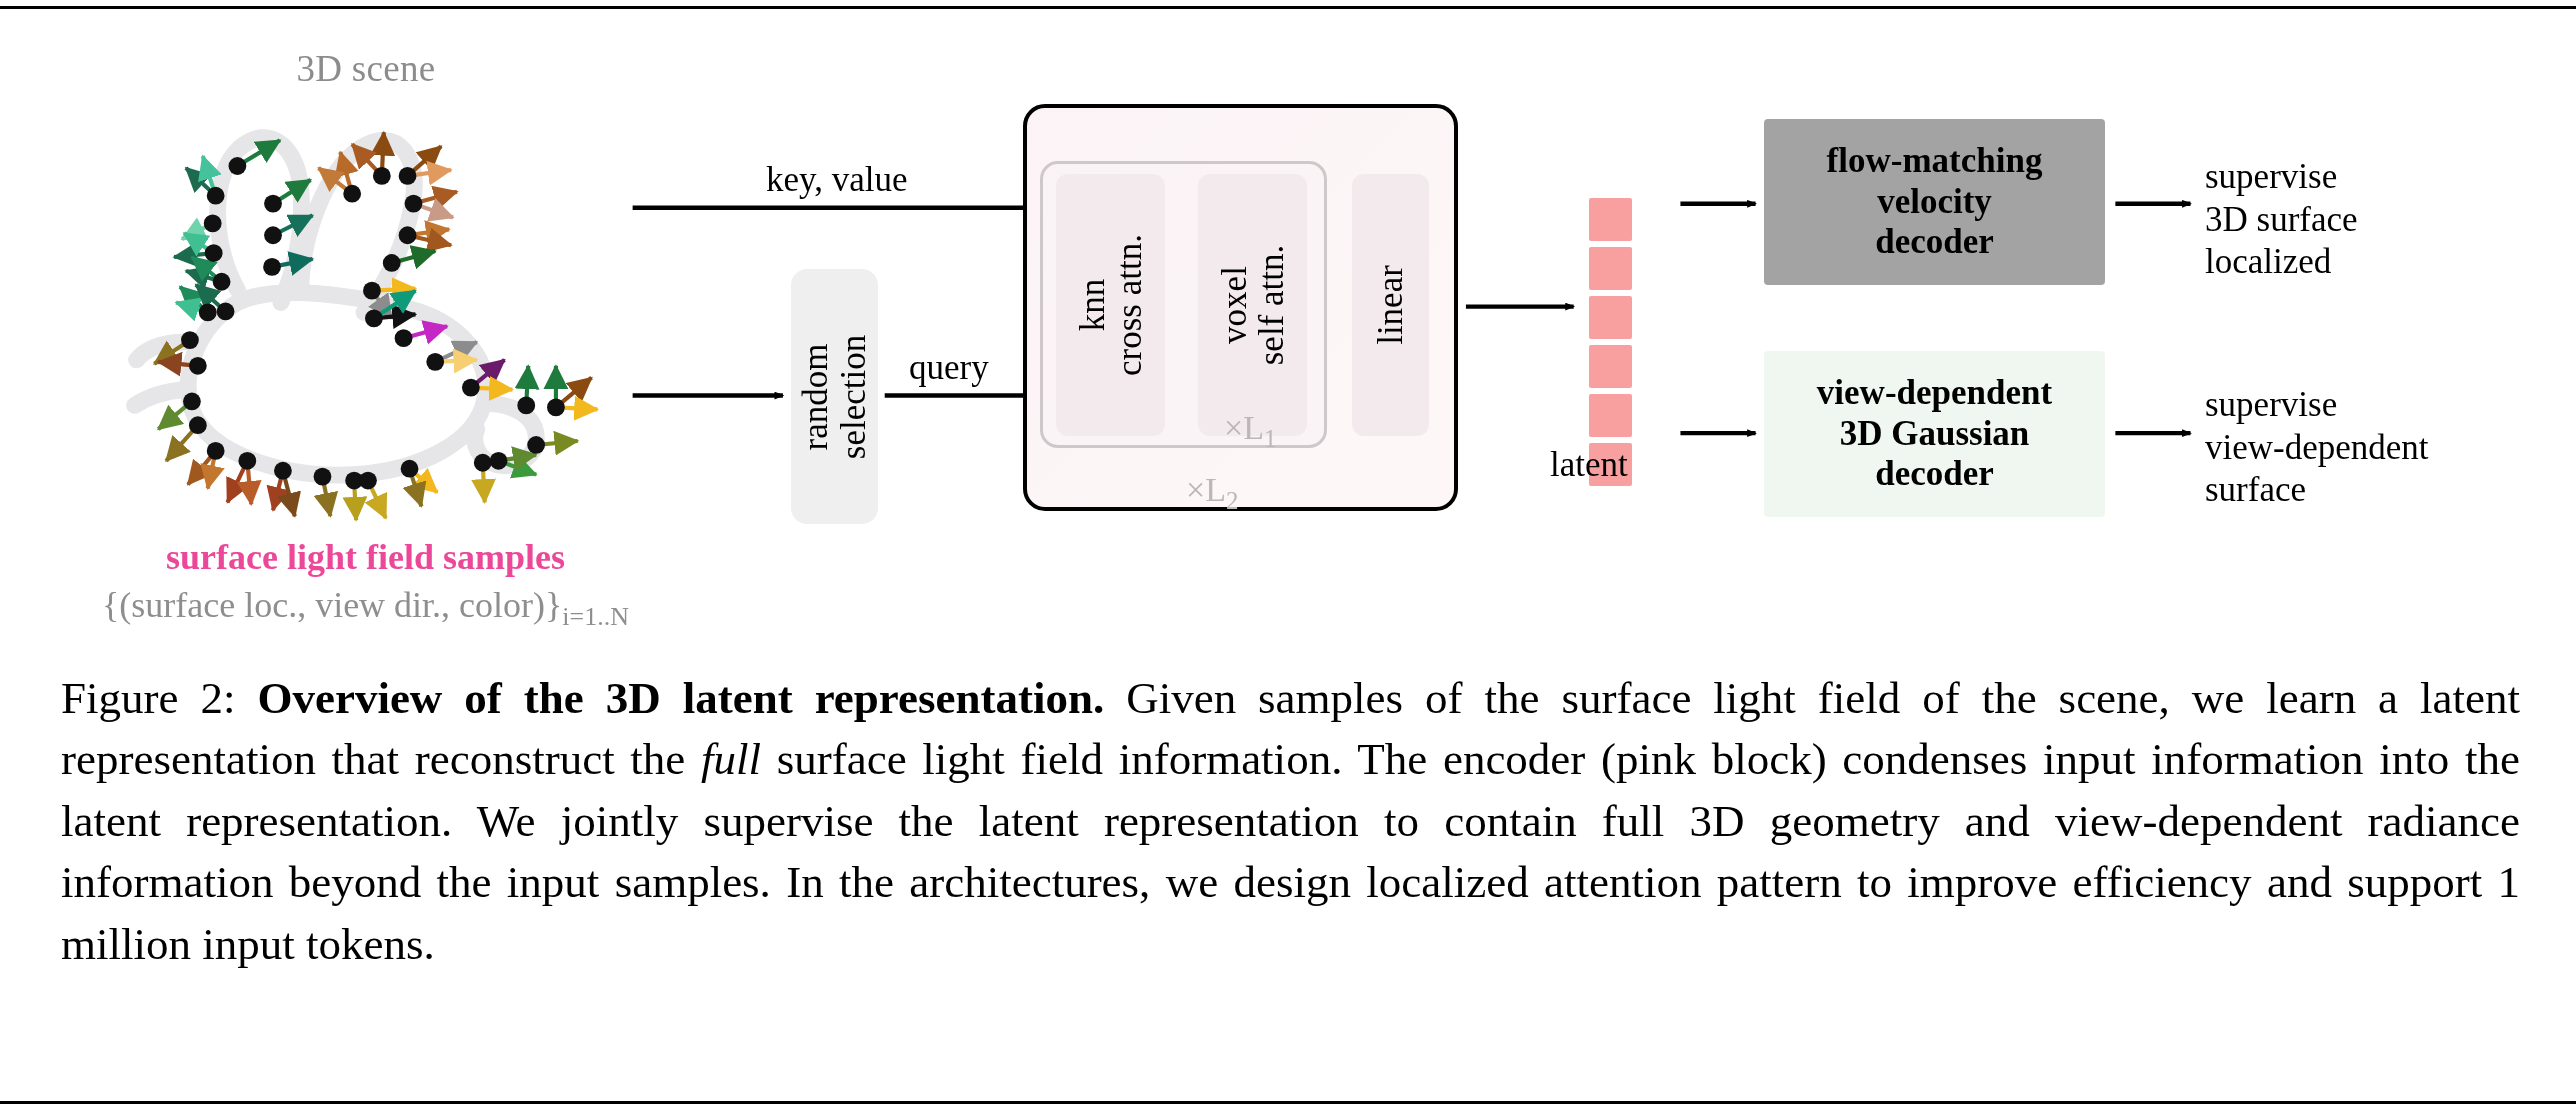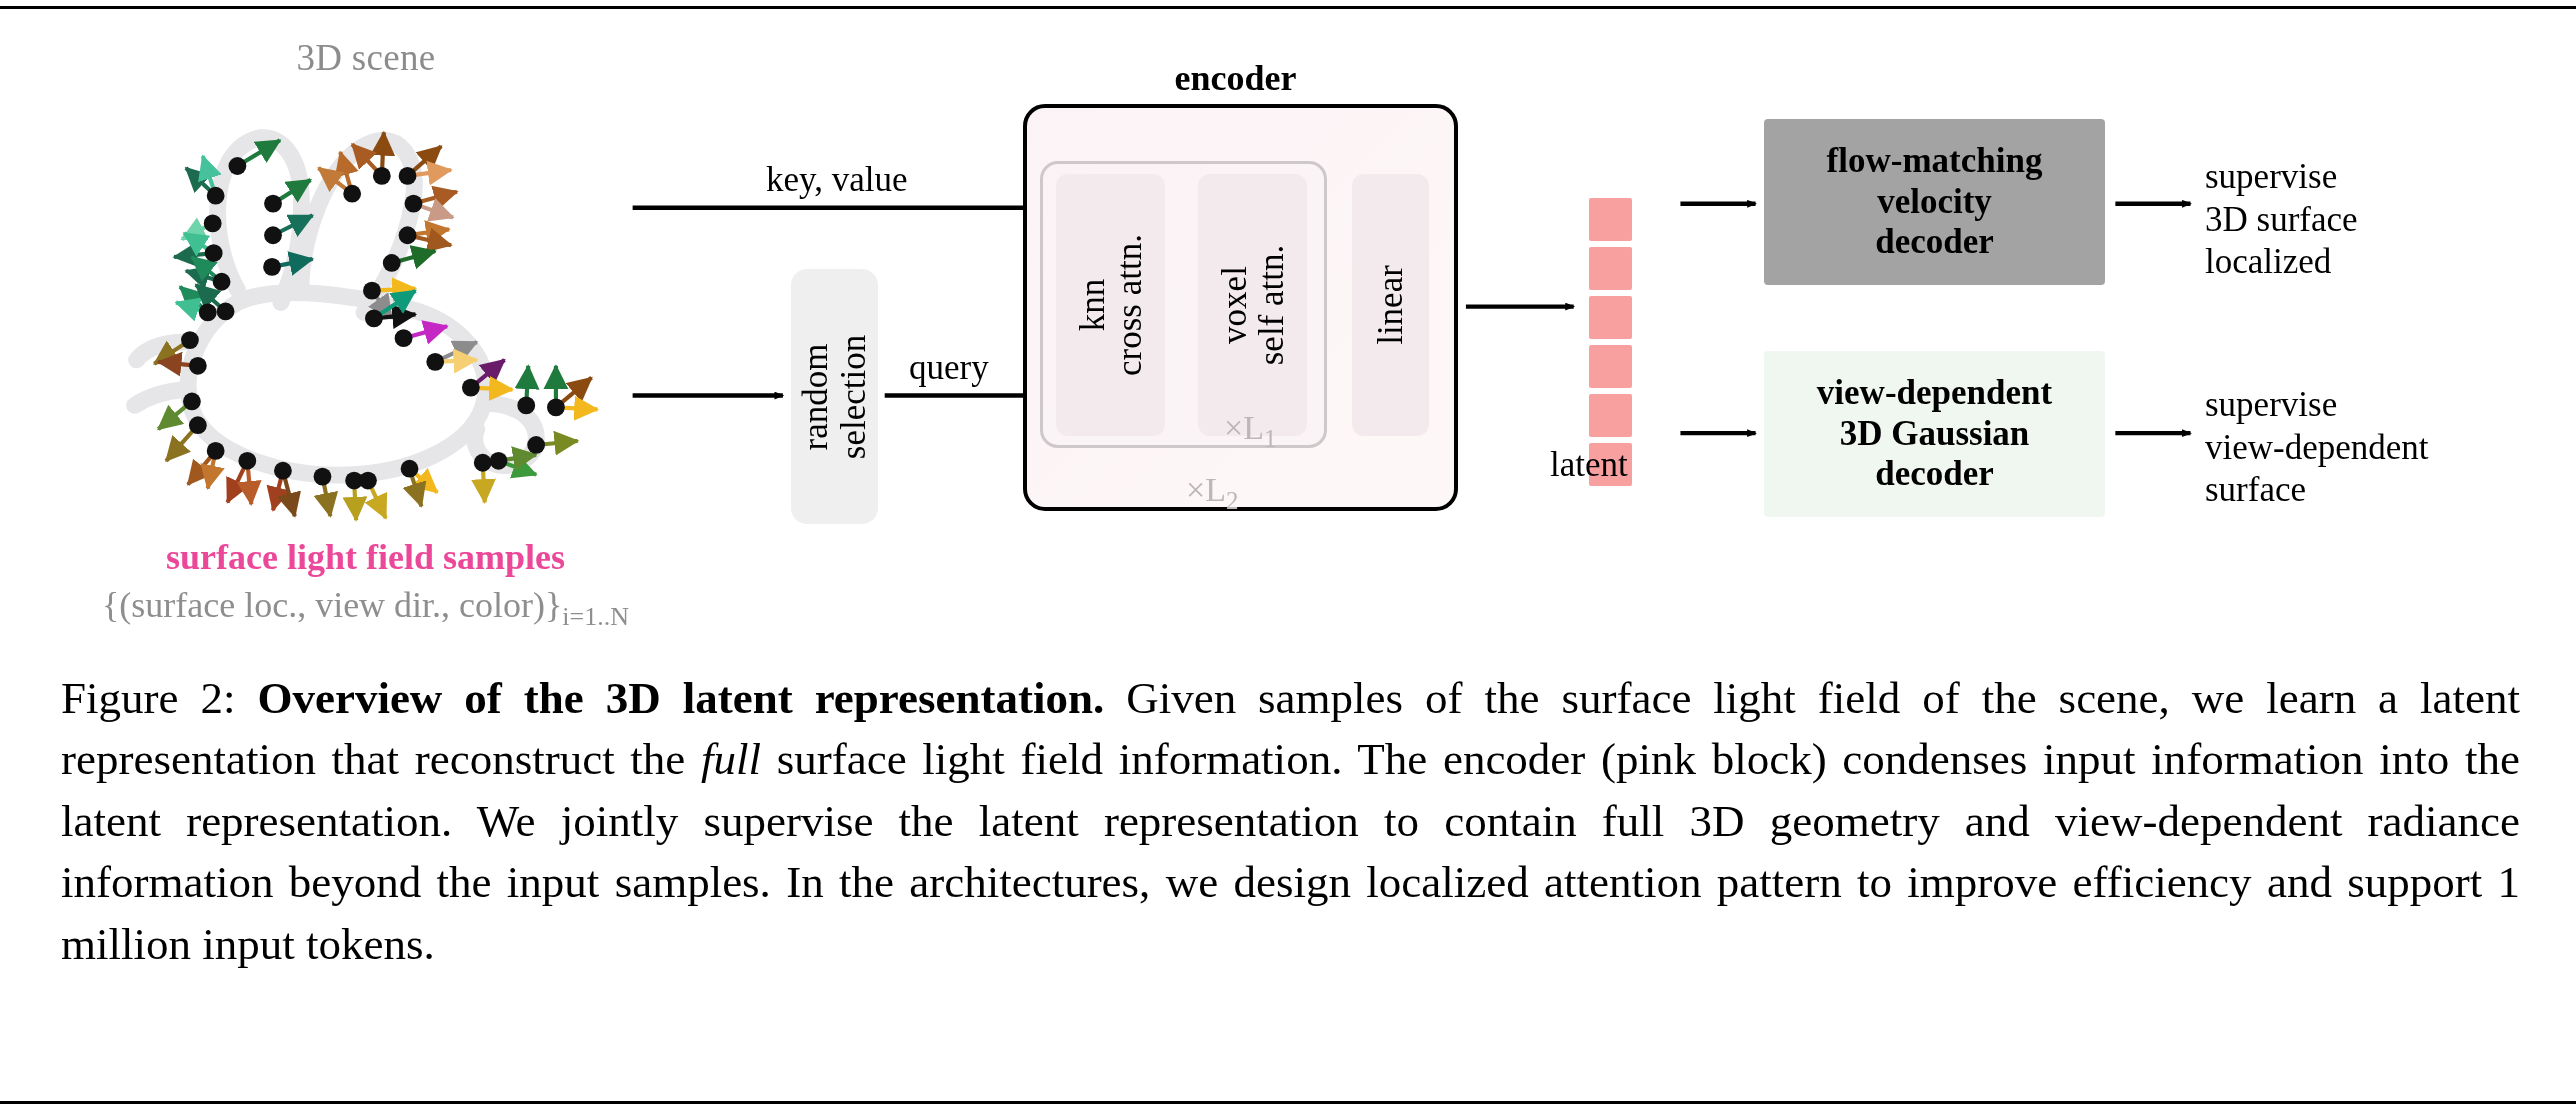--- a/index.html
+++ b/index.html
@@ -26,21 +26,21 @@
     position: absolute; left: 0; top: 1101px; width: 2576px; height: 3px;
     background: #000;
   }
 
   
   .diagram { position: absolute; left: 0; top: 10px; width: 2576px; height: 613px; }
 
   
   .scene-wrap { position: absolute; left: 89px; top: 20px; width: 554px; height: 494px; }
   .scene-title {
-    position: absolute; left: 0; top: 6px; width: 554px; text-align: center;
+    position: absolute; left: 0; top: 17px; width: 554px; text-align: center;
     font-size: 37px; color: #8c8c8c; letter-spacing: 0.3px;
   }
   .scene-svg { position: absolute; left: 0; top: 47px; }
 
   .scene-caption-bold {
     position: absolute; left: -30px; top: 506px; width: 613px; text-align: center;
     font-size: 36px; font-weight: bold; color: #ec4899;
   }
   .scene-caption-sub {
     position: absolute; left: -30px; top: 554px; width: 613px; text-align: center;
@@ -382,21 +382,20 @@
     <div class="lbl" style="left:766px; top:150px;">key, value</div>
     <div class="lbl" style="left:909px; top:338px;">query</div>
 
     <div class="rand-block">
       <div class="rand-text">
         <div>random</div>
         <div>selection</div>
       </div>
     </div>
 
-    <div class="enc-title">encoder</div>
     <div class="enc-outer"></div>
     <div class="enc-inner"></div>
 
     <div class="enc-cell cell-knn">
       <div class="cell-text">
         <div>knn</div>
         <div>cross attn.</div>
       </div>
     </div>
 

